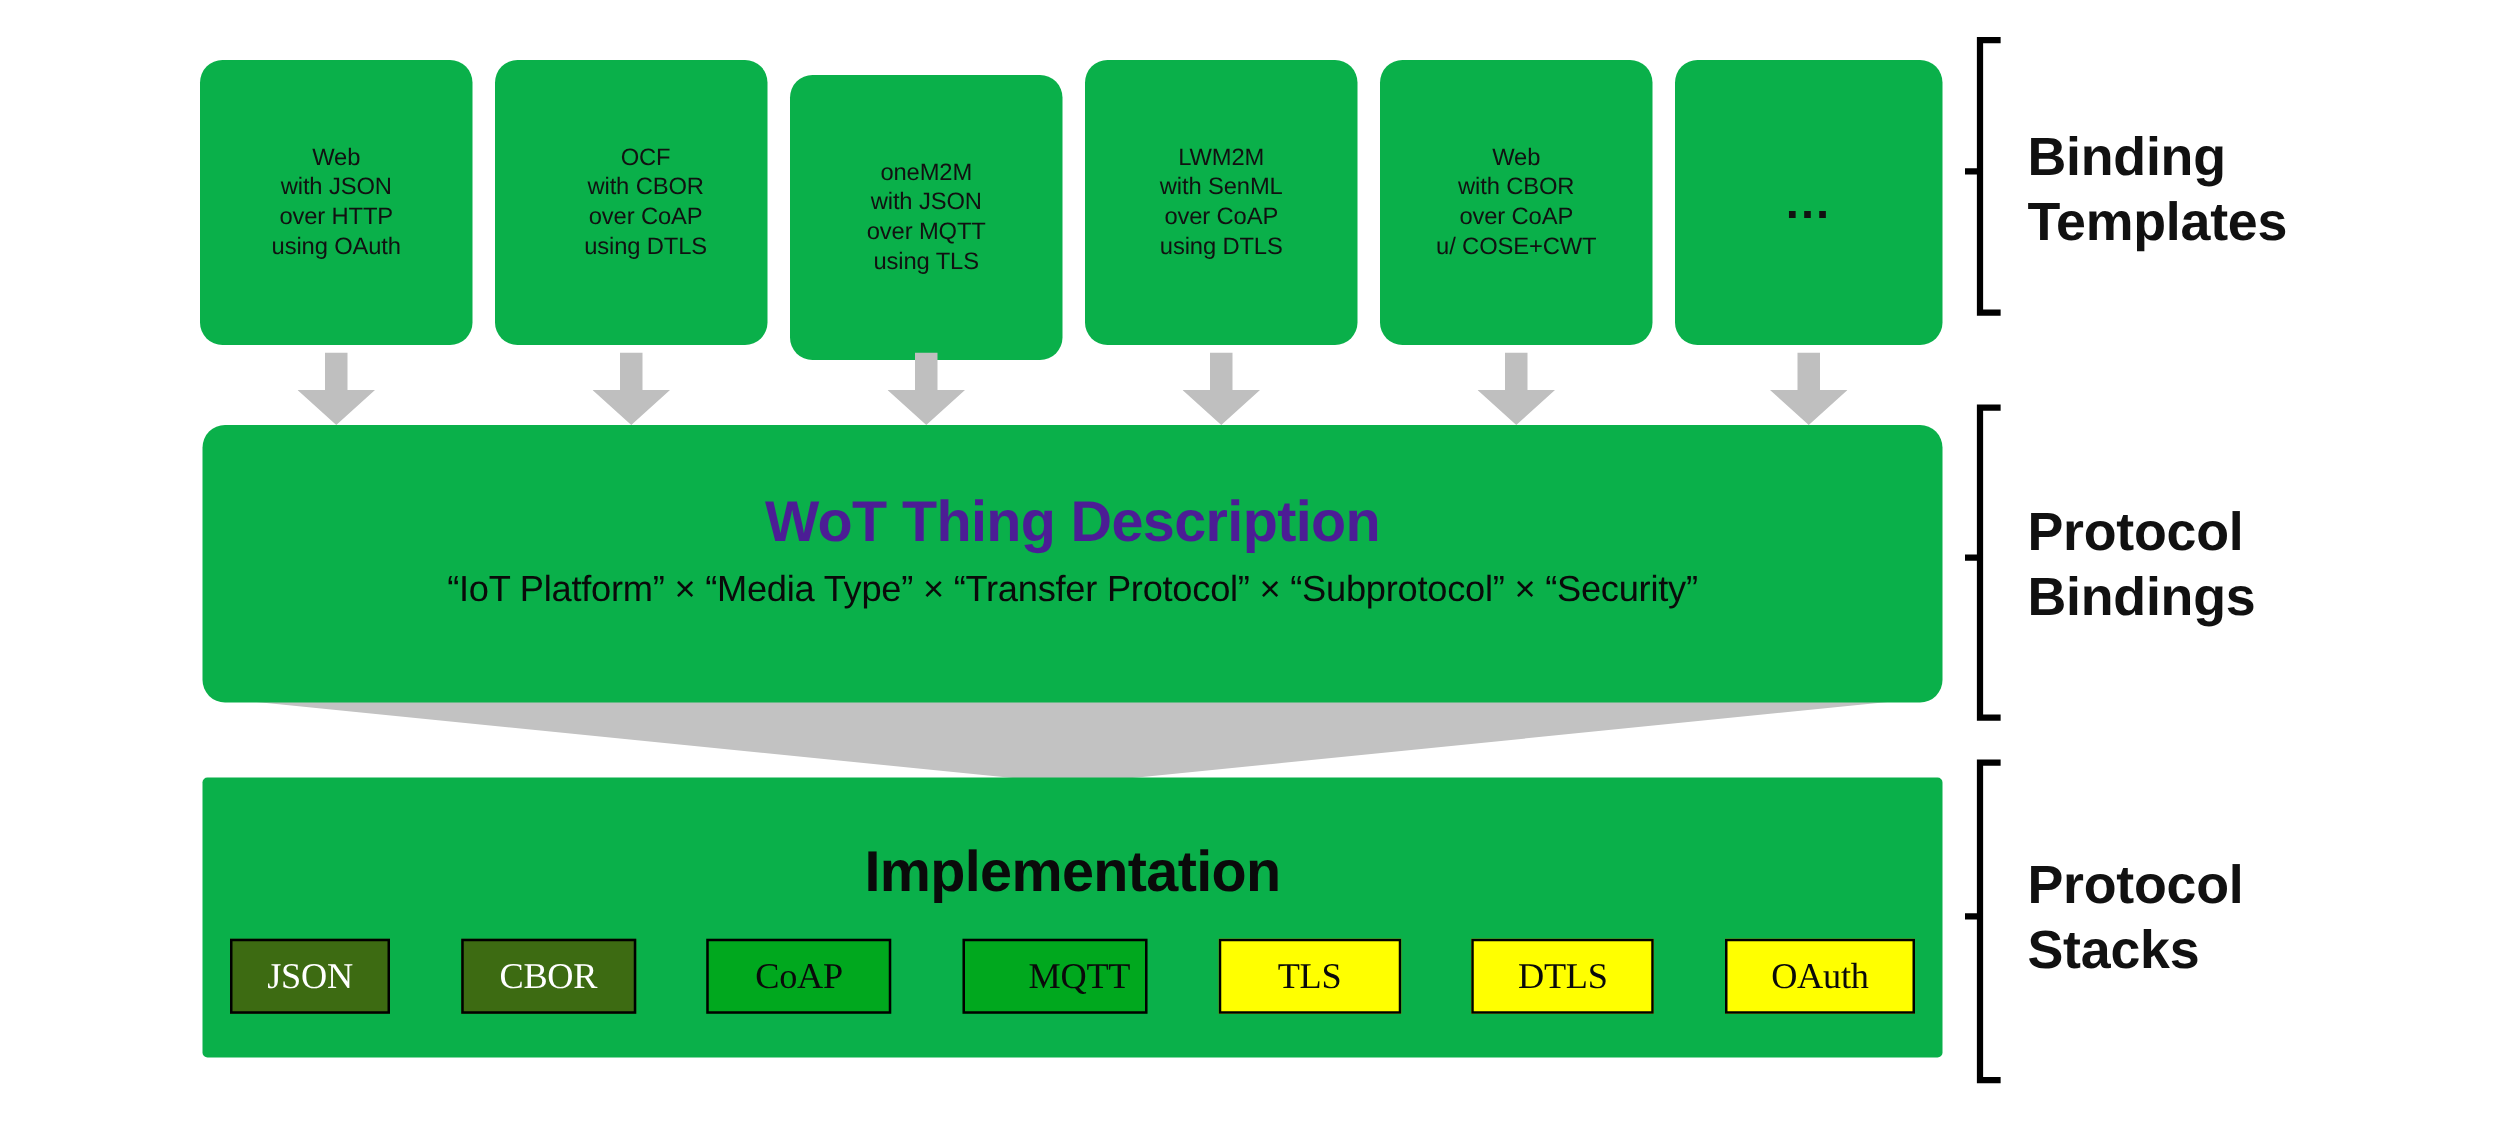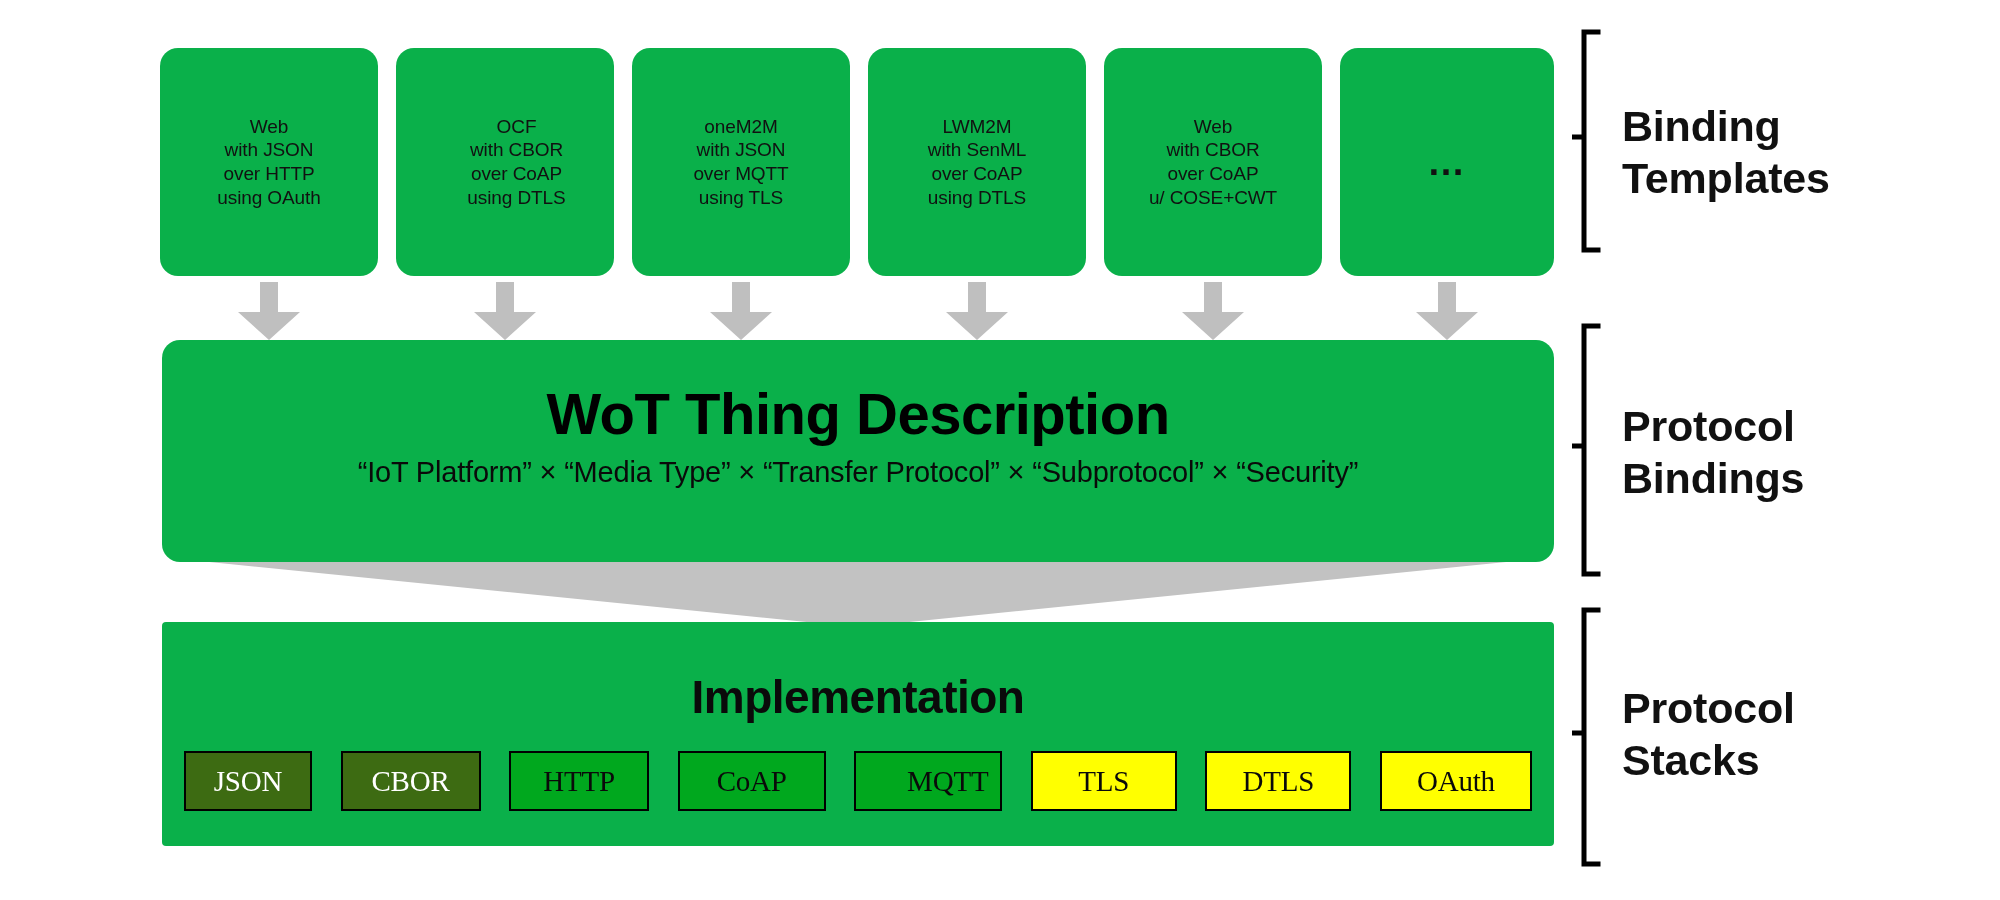--- a/index.html
+++ b/index.html
@@ -65,26 +65,26 @@
     left: 162px;
     top: 340px;
     width: 1392px;
     height: 222px;
     background: #0ab04a;
     border-radius: 18px;
   }
   #td-title {
     position: absolute;
     left: 0;
-    top: 40px;
+    top: 50px;
     width: 100%;
     text-align: center;
-    font-size: 58px;
+    font-size: 46px;
     font-weight: 700;
-    color: #000000;
+    color: #4c1d95;
     letter-spacing: -0.5px;
   }
   #td-subtitle {
     position: absolute;
     left: 0;
     top: 116px;
     width: 100%;
     text-align: center;
     font-size: 29px;
     color: #0a0a0a;
@@ -169,21 +169,21 @@
 using OAuth</div>
   </div>
 
   <div class="bt-card" id="card-1" style="left:396px;  width:218px;padding-left:29px;">
     <div class="bt-text">OCF
 with CBOR
 over CoAP
 using DTLS</div>
   </div>
 
-  <div class="bt-card" id="card-2" style="left:632px;  width:218px;">
+  <div class="bt-card" id="card-2" style="left:632px;  width:218px;margin-top:12px;">
     <div class="bt-text">oneM2M
 with JSON
 over MQTT
 using TLS</div>
   </div>
 
   <div class="bt-card" id="card-3" style="left:868px;  width:218px;">
     <div class="bt-text">LWM2M
 with SenML
 over CoAP
@@ -228,21 +228,20 @@
     <div id="td-title">WoT Thing Description</div>
     <div id="td-subtitle">“IoT Platform” × “Media Type” × “Transfer Protocol” × “Subprotocol” × “Security”</div>
   </div>
 
   <div id="impl-bar">
     <div id="impl-title">Implementation</div>
 
     <div id="impl-badges">
       <div class="badge" style="width:128px; background:#3d6b12; color:#ffffff;">JSON</div>
       <div class="badge" style="width:140px; background:#3d6b12; color:#ffffff;">CBOR</div>
-      <div class="badge" style="width:140px; background:#00a81e; color:#0a0a0a;">HTTP</div>
       <div class="badge" style="width:148px; background:#00a81e; color:#0a0a0a;">CoAP</div>
       <div class="badge" style="width:148px; background:#00a81e; color:#0a0a0a;padding-left:39px;">MQTT</div>
       <div class="badge" style="width:146px; background:#ffff00; color:#0a0a0a;">TLS</div>
       <div class="badge" style="width:146px; background:#ffff00; color:#0a0a0a;">DTLS</div>
       <div class="badge" style="width:152px; background:#ffff00; color:#0a0a0a;">OAuth</div>
     </div>
   </div>
 
   <svg class="brace" style="left:1568px; top:28px; width:34px; height:226px;" viewBox="0 0 34 226">
     <path d="M30 4 H16 V109 H4 H16 V222 H30" fill="none" stroke="#000000" stroke-width="5" stroke-linecap="square" stroke-linejoin="miter"></path>

